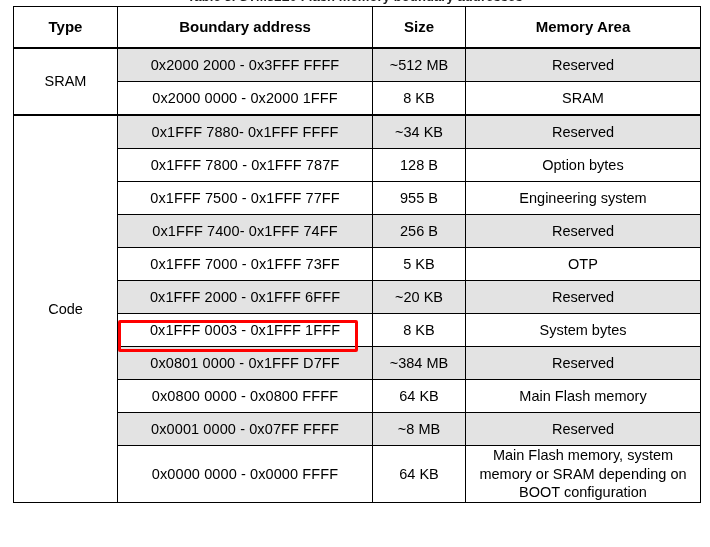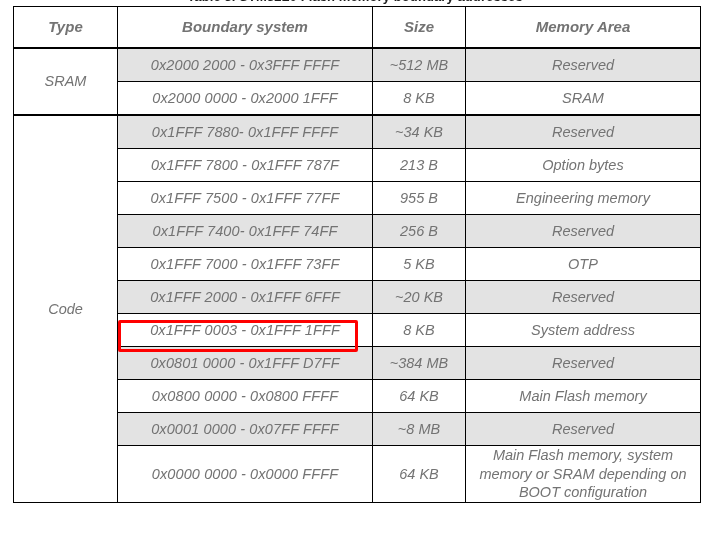--- a/index.html
+++ b/index.html
@@ -66,22 +66,21 @@
   table.memtable col.c-area  { width: 235px; }
 
   table.memtable th,
   table.memtable td {
     border: 1px solid #000000;
     text-align: center;
     vertical-align: middle;
     font-size: 14.5px;
     line-height: 1.28;
     padding: 0 4px;
-    color: #737373;
-    font-style: italic;
+    color: #000000;
   }
 
   table.memtable thead th {
     font-weight: bold;
     height: 40px;
     font-size: 15px;
     background: #ffffff;
     border-bottom-width: 2px;
   }
 
@@ -140,21 +139,21 @@
     <table class="memtable">
       <colgroup>
         <col class="c-type">
         <col class="c-bound">
         <col class="c-size">
         <col class="c-area">
       </colgroup>
       <thead>
         <tr>
           <th>Type</th>
-          <th>Boundary system</th>
+          <th>Boundary address</th>
           <th>Size</th>
           <th>Memory Area</th>
         </tr>
       </thead>
       <tbody id="table-body">
           <tr>
             <td class="group-label" rowspan="2">SRAM</td>
             <td class="addr shaded">0x2000 2000 - 0x3FFF FFFF</td>
             <td class="shaded">~512 MB</td>
             <td class="shaded">Reserved</td>
@@ -165,47 +164,47 @@
             <td class="plain">SRAM</td>
           </tr>
           <tr class="group-start">
             <td class="group-label" rowspan="11">Code</td>
             <td class="addr shaded">0x1FFF 7880- 0x1FFF FFFF</td>
             <td class="shaded">~34 KB</td>
             <td class="shaded">Reserved</td>
           </tr>
           <tr>
             <td class="addr plain">0x1FFF 7800 - 0x1FFF 787F</td>
-            <td class="plain">213 B</td>
+            <td class="plain">128 B</td>
             <td class="plain">Option bytes</td>
           </tr>
           <tr>
             <td class="addr plain">0x1FFF 7500 - 0x1FFF 77FF</td>
             <td class="plain">955 B</td>
-            <td class="plain">Engineering memory</td>
+            <td class="plain">Engineering system</td>
           </tr>
           <tr>
             <td class="addr shaded">0x1FFF 7400- 0x1FFF 74FF</td>
             <td class="shaded">256 B</td>
             <td class="shaded">Reserved</td>
           </tr>
           <tr>
             <td class="addr plain">0x1FFF 7000 - 0x1FFF 73FF</td>
             <td class="plain">5 KB</td>
             <td class="plain">OTP</td>
           </tr>
           <tr>
             <td class="addr shaded">0x1FFF 2000 - 0x1FFF 6FFF</td>
             <td class="shaded">~20 KB</td>
             <td class="shaded">Reserved</td>
           </tr>
           <tr>
             <td class="addr plain">0x1FFF 0003 - 0x1FFF 1FFF</td>
             <td class="plain">8 KB</td>
-            <td class="plain">System address</td>
+            <td class="plain">System bytes</td>
           </tr>
           <tr>
             <td class="addr shaded">0x0801 0000 - 0x1FFF D7FF</td>
             <td class="shaded">~384 MB</td>
             <td class="shaded">Reserved</td>
           </tr>
           <tr>
             <td class="addr plain">0x0800 0000 - 0x0800 FFFF</td>
             <td class="plain">64 KB</td>
             <td class="plain">Main Flash memory</td>

